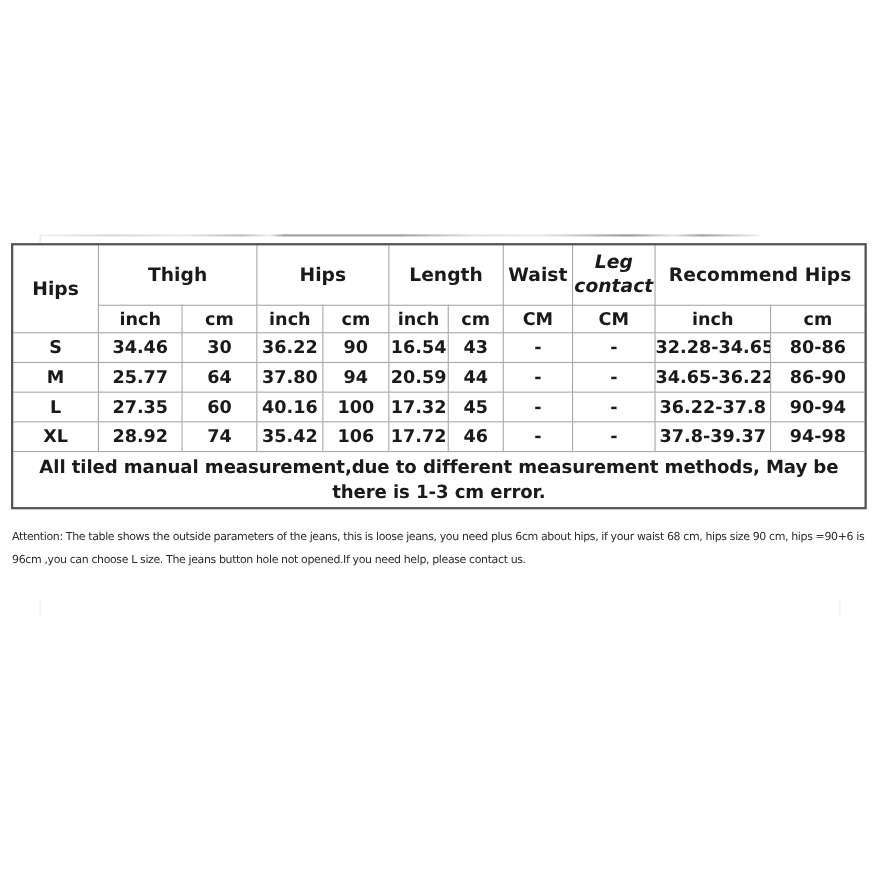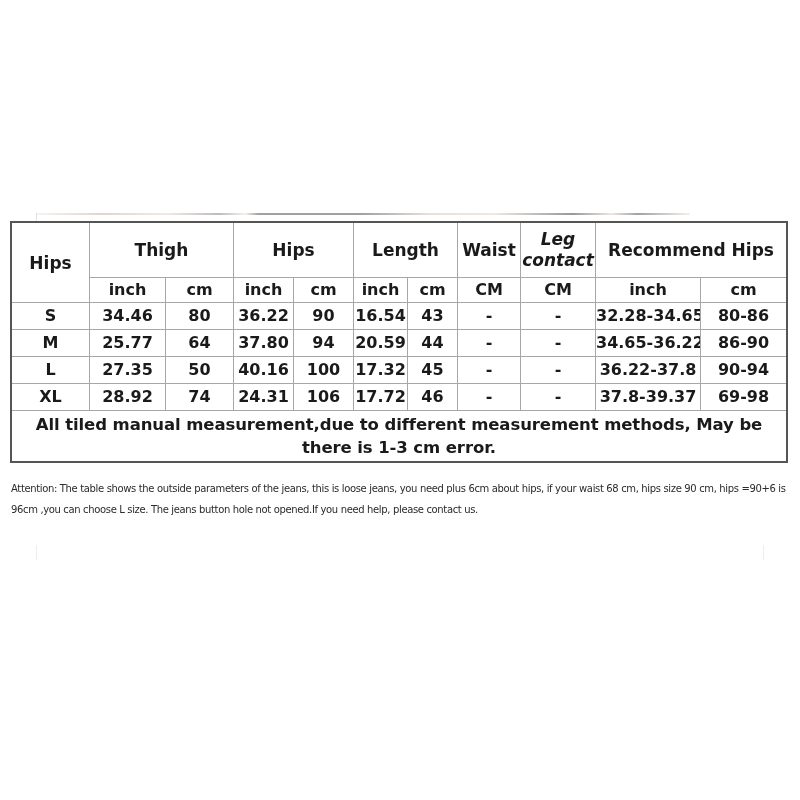--- a/index.html
+++ b/index.html
@@ -140,21 +140,21 @@
     <td>cm</td>
     <td>CM</td>
     <td>CM</td>
     <td>inch</td>
     <td>cm</td>
   </tr>
 
   <tr class="row">
     <td>S</td>
     <td>34.46</td>
-    <td>80</td>
+    <td>30</td>
     <td>36.22</td>
     <td>90</td>
     <td>16.54</td>
     <td>43</td>
     <td>-</td>
     <td>-</td>
     <td>32.28-34.65</td>
     <td>80-86</td>
   </tr>
   <tr class="row">
@@ -166,42 +166,42 @@
     <td>20.59</td>
     <td>44</td>
     <td>-</td>
     <td>-</td>
     <td>34.65-36.22</td>
     <td>86-90</td>
   </tr>
   <tr class="row">
     <td>L</td>
     <td>27.35</td>
-    <td>50</td>
+    <td>60</td>
     <td>40.16</td>
     <td>100</td>
     <td>17.32</td>
     <td>45</td>
     <td>-</td>
     <td>-</td>
     <td>36.22-37.8</td>
     <td>90-94</td>
   </tr>
   <tr class="row">
     <td>XL</td>
     <td>28.92</td>
     <td>74</td>
-    <td>24.31</td>
+    <td>35.42</td>
     <td>106</td>
     <td>17.72</td>
     <td>46</td>
     <td>-</td>
     <td>-</td>
     <td>37.8-39.37</td>
-    <td>69-98</td>
+    <td>94-98</td>
   </tr>
 
   <tr class="foot">
     <td colspan="11">All tiled manual measurement,due to different measurement methods, May be there is 1-3 cm error.</td>
   </tr>
 </tbody>
   </table>
 
 <div class="attention">Attention: The table shows the outside parameters of the jeans, this is loose jeans, you need plus 6cm about hips, if your waist 68 cm, hips size 90 cm, hips =90+6 is 96cm ,you can choose L size. The jeans button hole not opened.If you need help, please contact us.</div>
 

